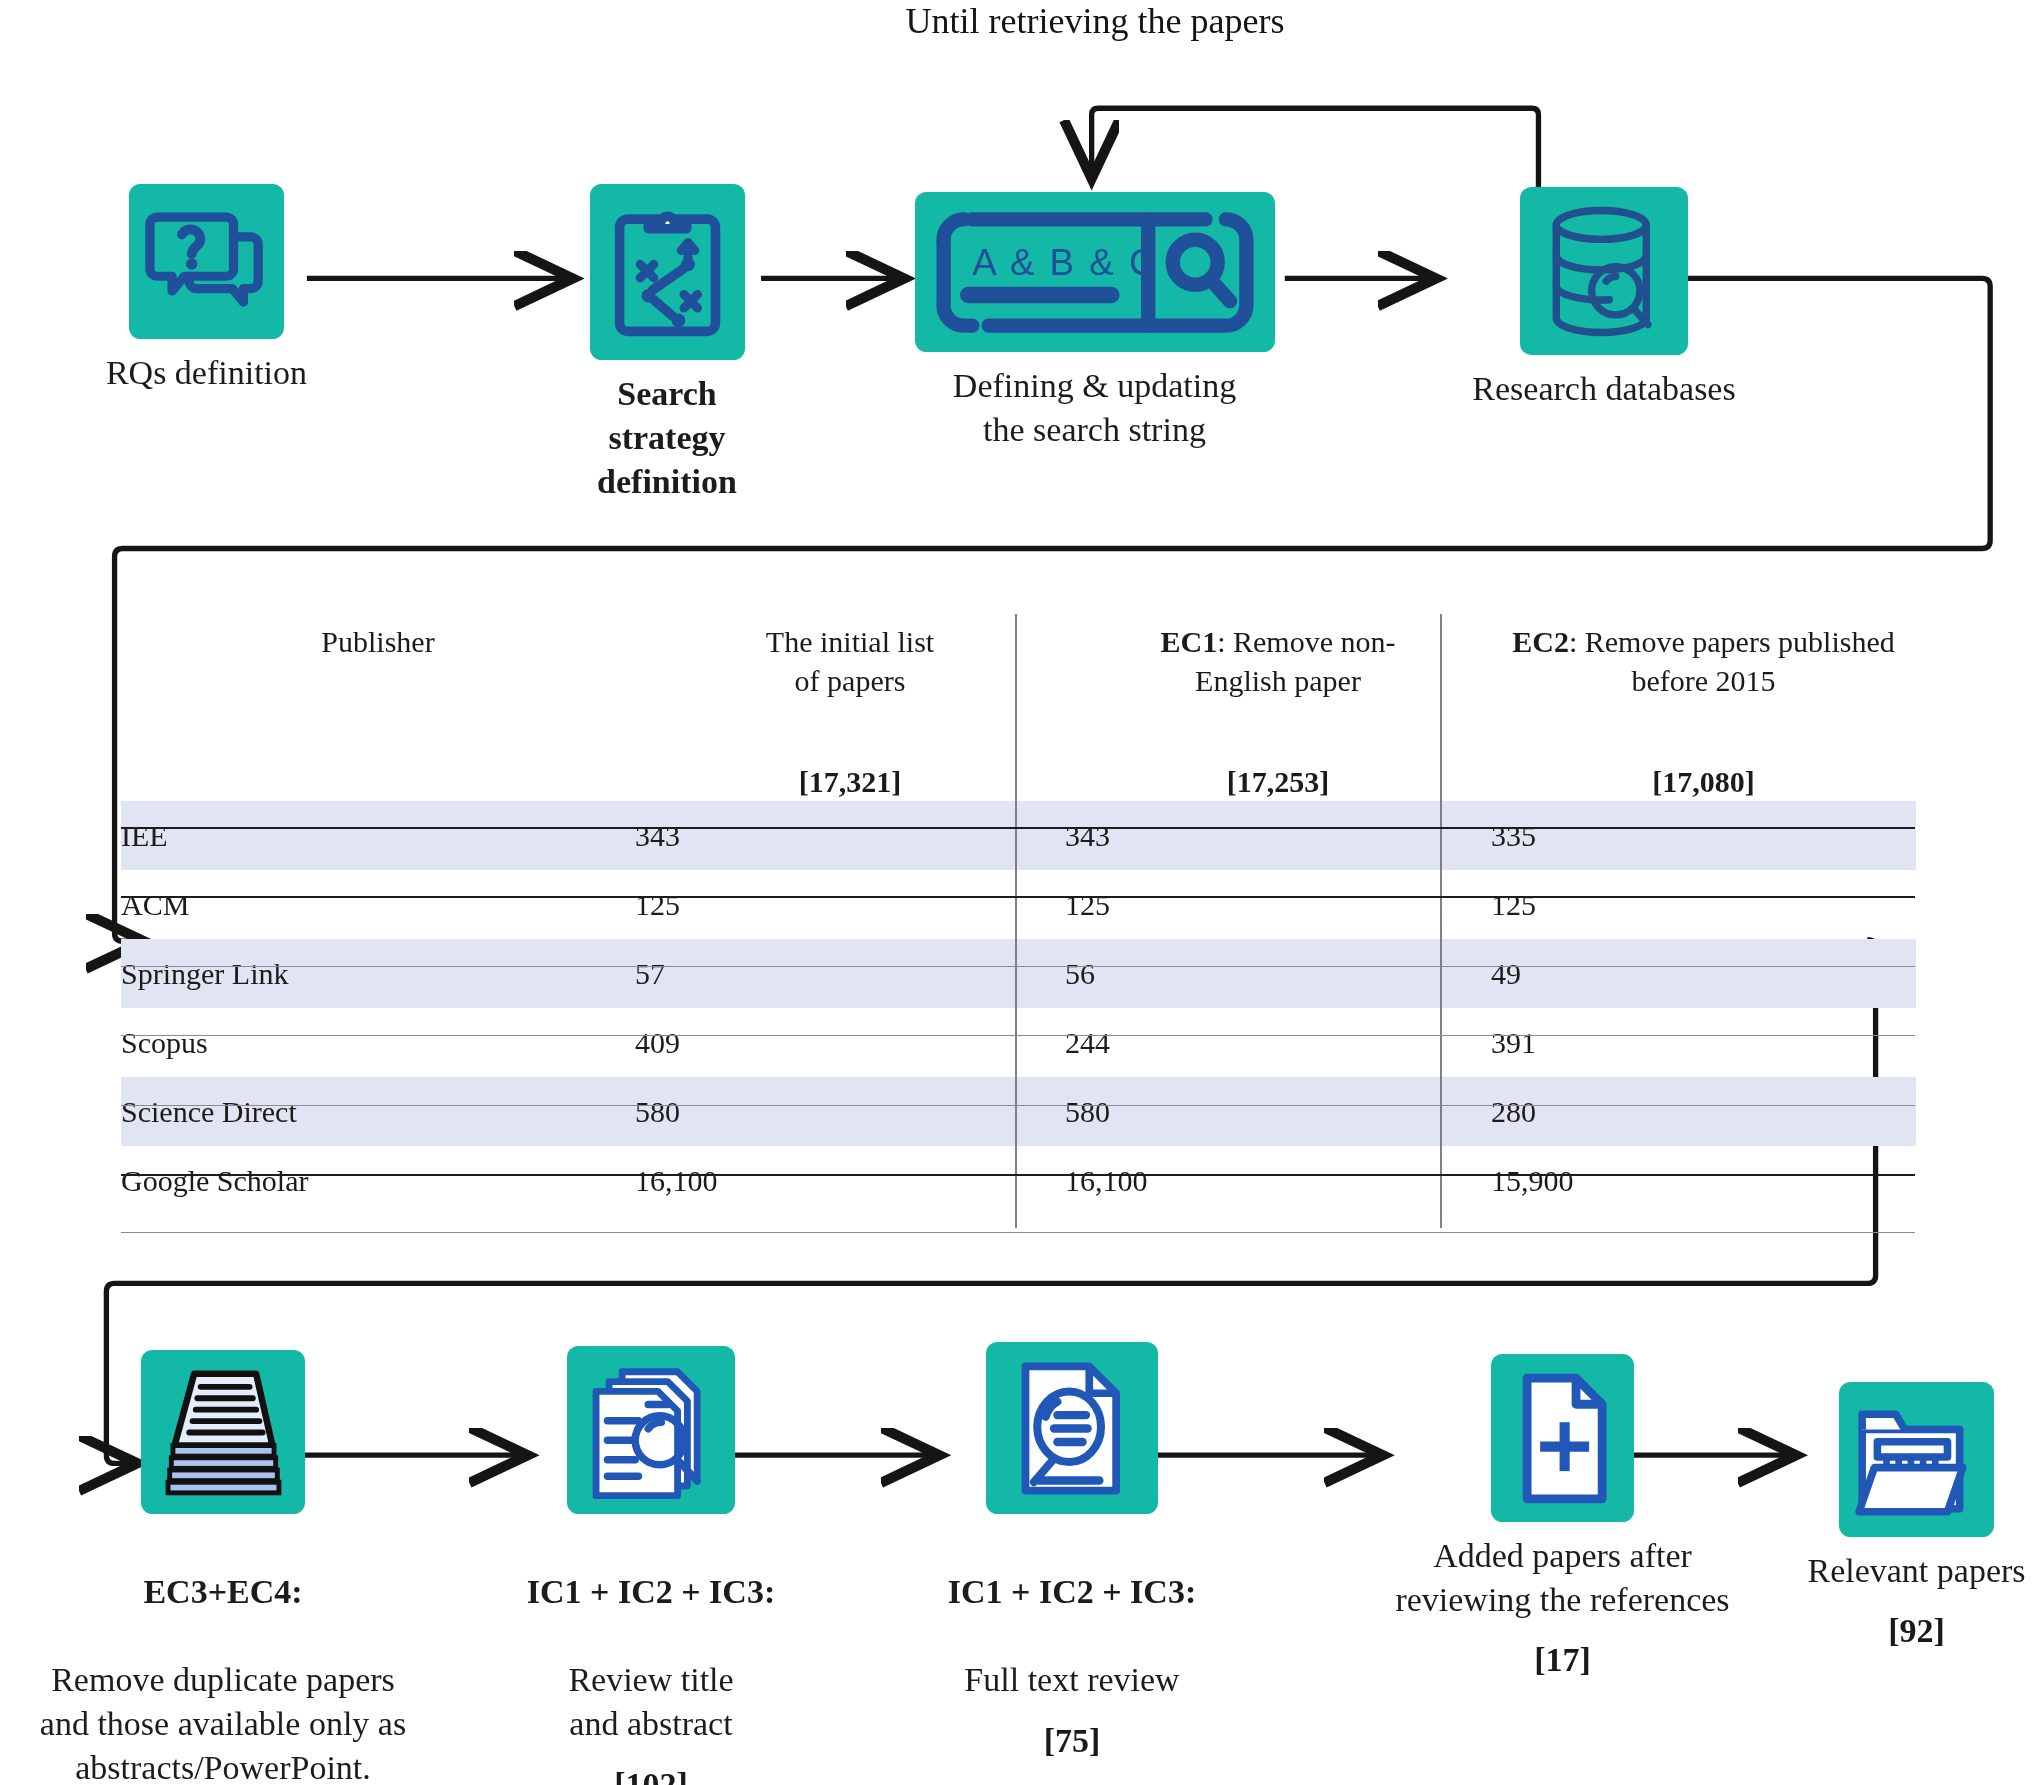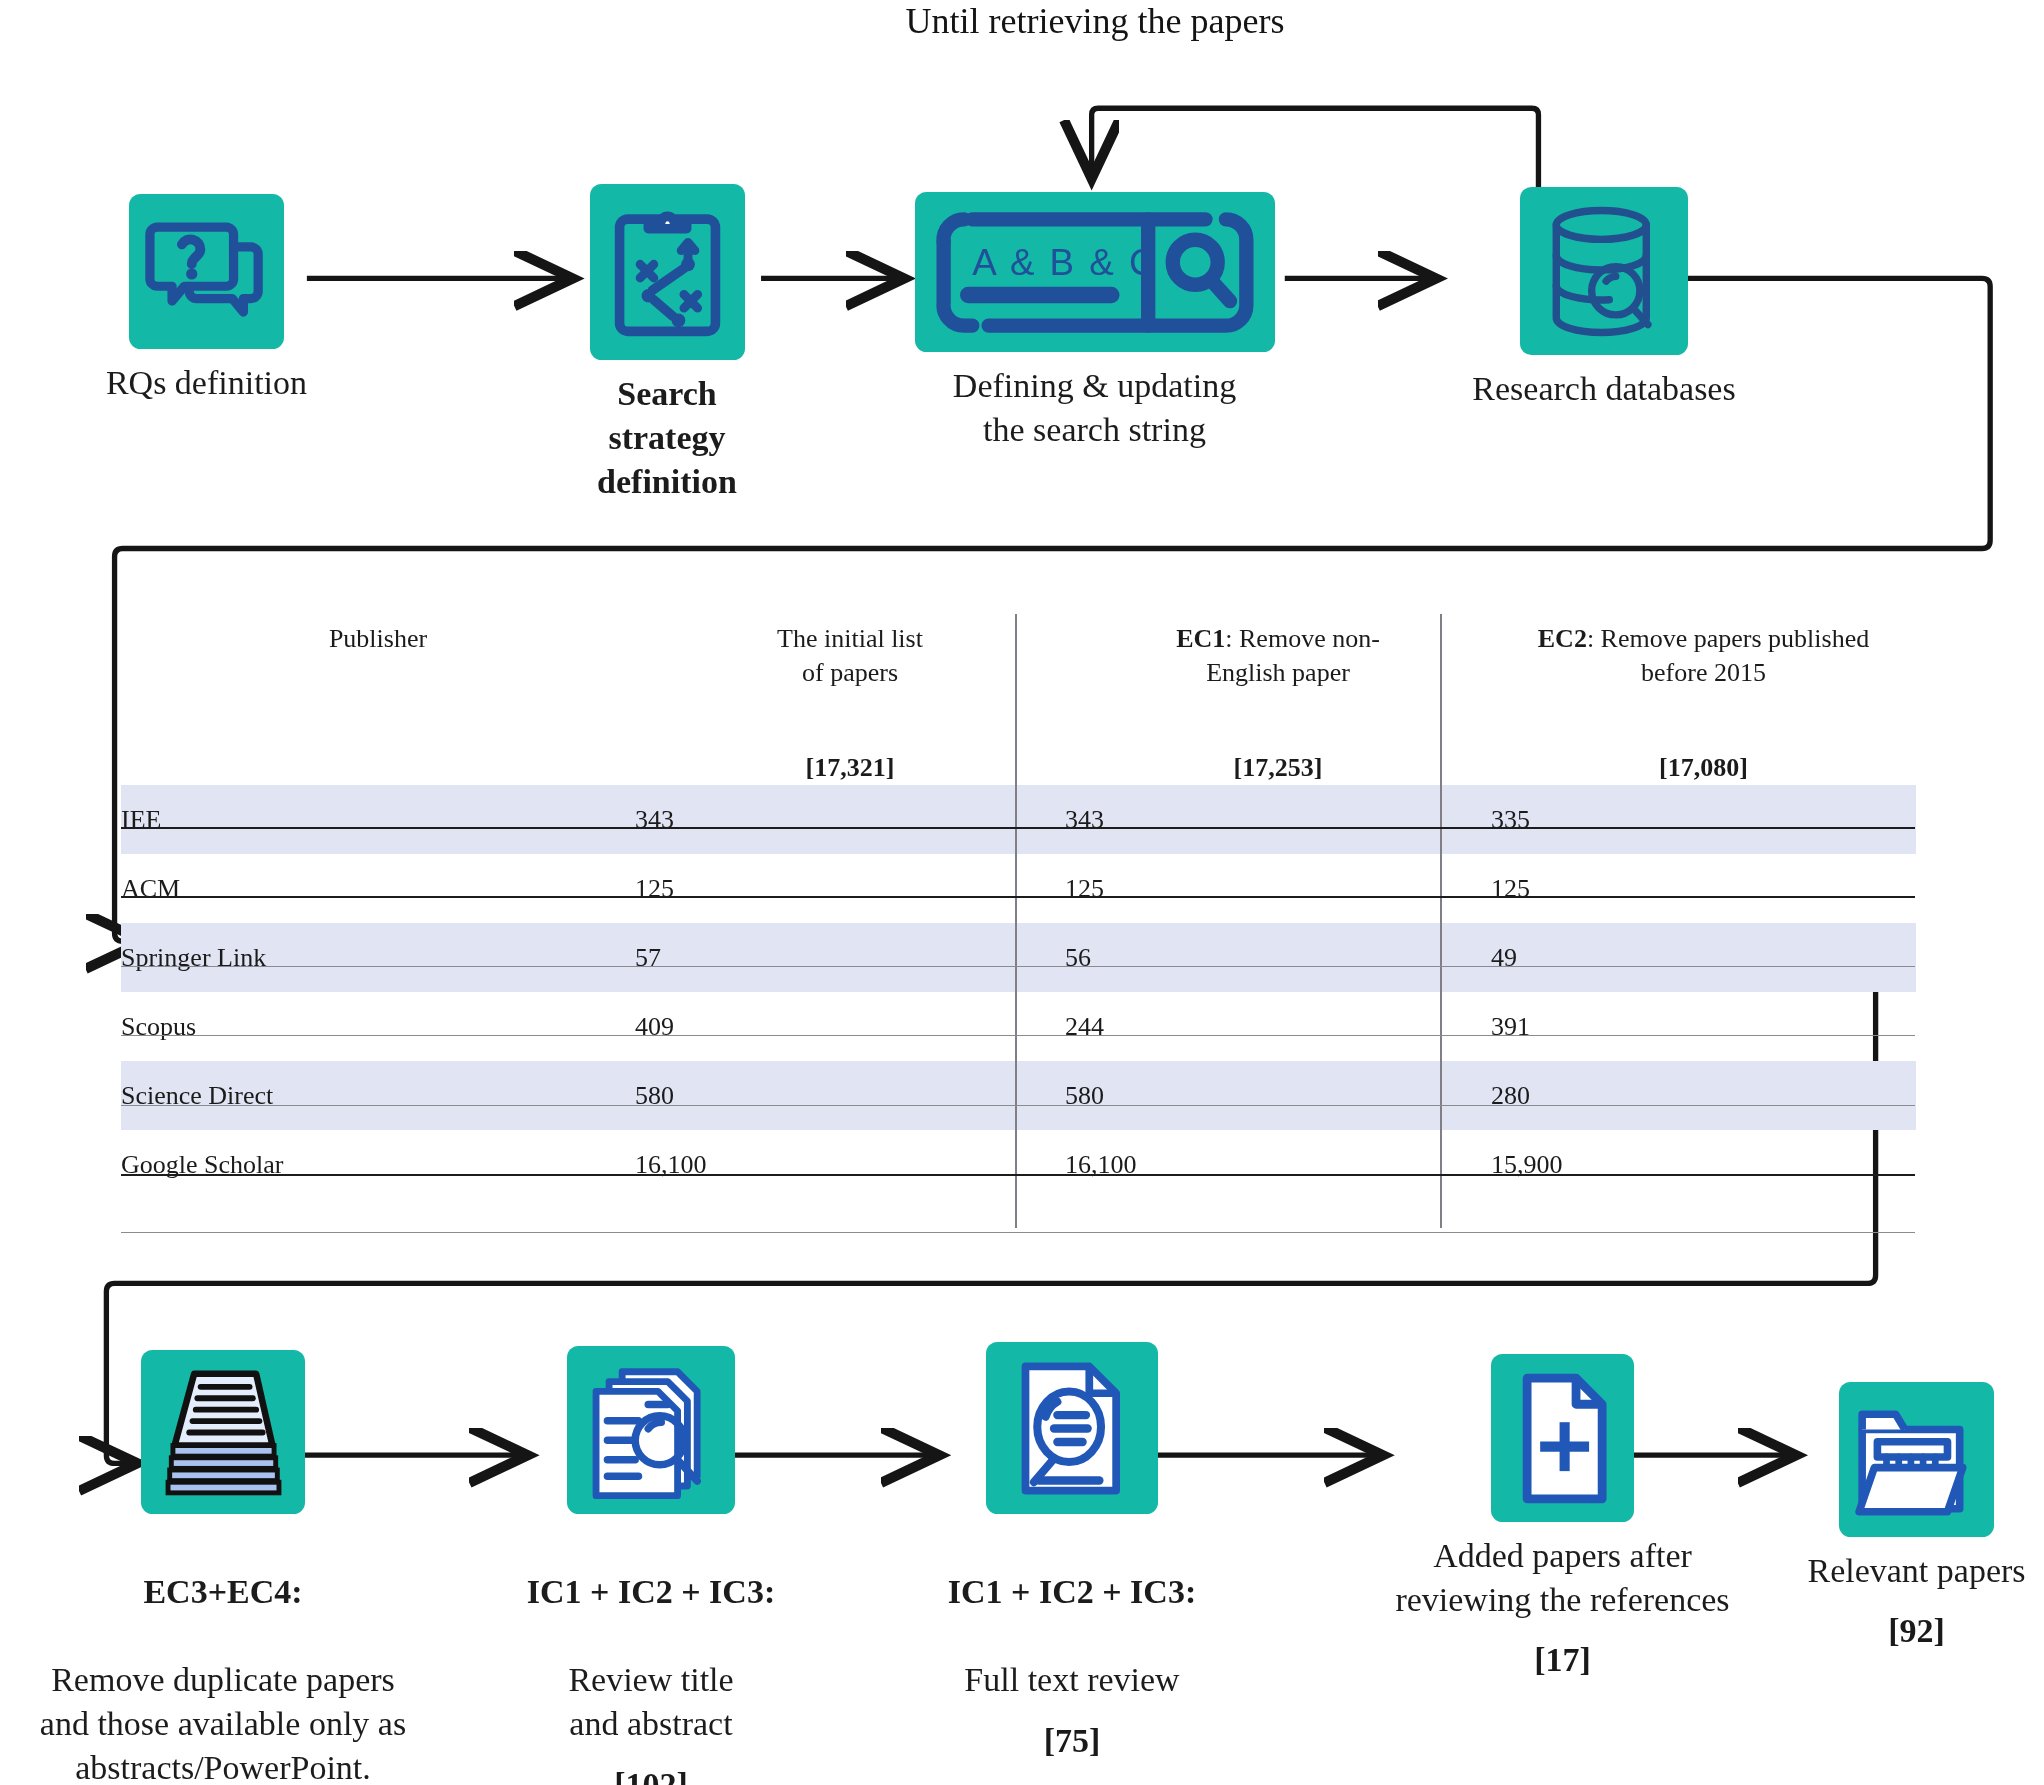--- a/index.html
+++ b/index.html
@@ -30,21 +30,21 @@
   }
 
   
   .tbl-wrap{position:absolute;left:121px;top:610px;width:1794px;}
   table.t{border-collapse:collapse;width:1794px;table-layout:fixed;}
   table.t col.c1{width:514px;}
   table.t col.c2{width:430px;}
   table.t col.c3{width:426px;}
   table.t col.c4{width:425px;}
   table.t th,table.t td{
-    font-weight:normal;font-size:26px;color:#1b1b1b;
+    font-weight:normal;font-size:30px;color:#1b1b1b;
     padding:0;vertical-align:middle;
   }
   table.t thead th{padding-top:11.5px;line-height:1.32;vertical-align:top;}
   .hdr-title{display:block;}
   .hdr-title b{font-weight:bold;}
   .hdr-count{display:block;font-weight:bold;margin-top:61px;}
   table.t tbody td{height:69px;}
   tr.alt td{background:#e1e4f2;}
   .vline{position:absolute;width:1.6px;background:#7f7f85;}
   .hline{position:absolute;height:1.6px;background:#1c1c1c;}
@@ -75,21 +75,21 @@
 
     <line x1="372" y1="1778" x2="645" y2="1778" marker-end="url(#ah)"></line>
     <line x1="872" y1="1778" x2="1148" y2="1778" marker-end="url(#ah)"></line>
     <line x1="1378" y1="1778" x2="1690" y2="1778" marker-end="url(#ah)"></line>
     <line x1="1928" y1="1778" x2="2195" y2="1778" marker-end="url(#ah)"></line>
   </g>
 </svg>
 
 <div class="loop-label" style="left:1095px;top:0px;transform:translateX(-50%);">Until retrieving the papers</div>
 
-<div class="node" style="left:100px;top:194px;width:213px;">
+<div class="node" style="left:100px;top:184px;width:213px;">
   <div class="icon-tile" style="width:155px;height:155px;">
     <svg width="123" height="123" viewBox="0 0 100 100">
       <g fill="none" stroke="#21509a" stroke-width="7.5" stroke-linejoin="round" stroke-linecap="round">
         <path d="M10 14 h56 a6 6 0 0 1 6 6 v36 a6 6 0 0 1 -6 6 h-34 l-10 12 v-12 h-12 a6 6 0 0 1 -6 -6 v-36 a6 6 0 0 1 6 -6 z"></path>
         <path d="M72 30 h14 a6 6 0 0 1 6 6 v30 a6 6 0 0 1 -6 6 h-6 v11 l-9 -11 h-29 a6 6 0 0 1 -6 -6 v-4"></path>
         <path d="M30 28 a8 8 0 0 1 15 4 c0 6 -7 6 -7 12" stroke-width="8"></path>
       </g>
       <circle cx="38" cy="52" r="4.6" fill="#21509a"></circle>
     </svg>
   </div>

